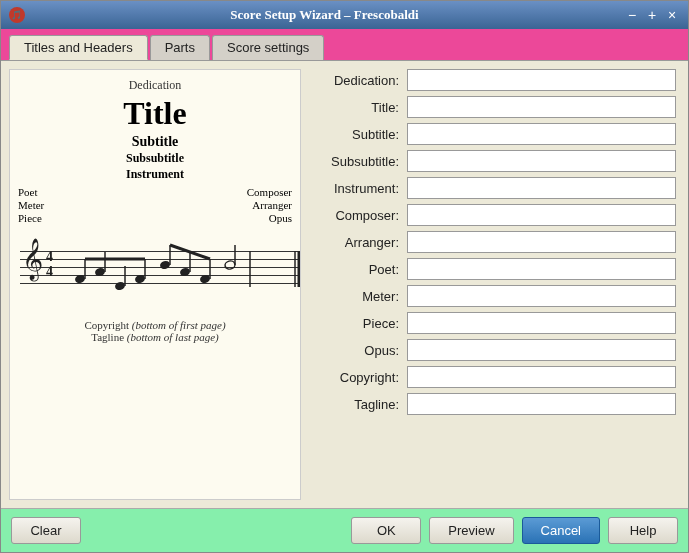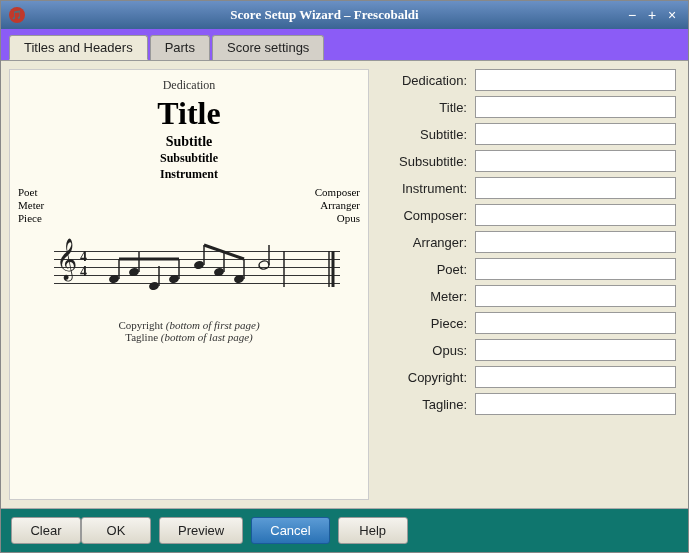--- a/index.html
+++ b/index.html
@@ -66,21 +66,21 @@
       font-size: 14px;
       display: flex;
       align-items: center;
       justify-content: center;
       padding: 0;
     }
 
     
     .tabs-bar {
       display: flex;
-      background: #8b5cf6;
+      background: #ec4899;
       padding: 6px 8px 0 8px;
       gap: 2px;
       flex-shrink: 0;
     }
     .tab {
       padding: 4px 14px;
       border: 1px solid #999;
       border-bottom: none;
       background: #d4d0c8;
       cursor: pointer;
@@ -100,21 +100,21 @@
       display: flex;
       flex: 1;
       padding: 8px;
       gap: 8px;
       border-top: 1px solid #999;
       overflow: hidden;
     }
 
     
     .preview-panel {
-      width: 360px;
+      width: 292px;
       flex-shrink: 0;
       background: #fdfbf0;
       border: 1px solid #ccc;
       padding: 8px;
       display: flex;
       flex-direction: column;
       align-items: center;
       font-family: "Times New Roman", serif;
       overflow: hidden;
     }
@@ -223,24 +223,25 @@
       height: 22px;
       border: 1px solid #999;
       background: white;
       padding: 2px 4px;
       font-size: 12px;
     }
 
     
     .footer {
       display: flex;
+      justify-content: space-between;
       align-items: center;
       padding: 8px 10px;
       border-top: 1px solid #aaa;
-      background: #0f766e;
+      background: #86efac;
       flex-shrink: 0;
     }
     .footer-left { display: flex; gap: 8px; }
     .footer-right { display: flex; gap: 8px; }
     .btn {
       padding: 5px 18px;
       border: 1px solid #999;
       border-radius: 3px;
       cursor: pointer;
       font-size: 13px;

